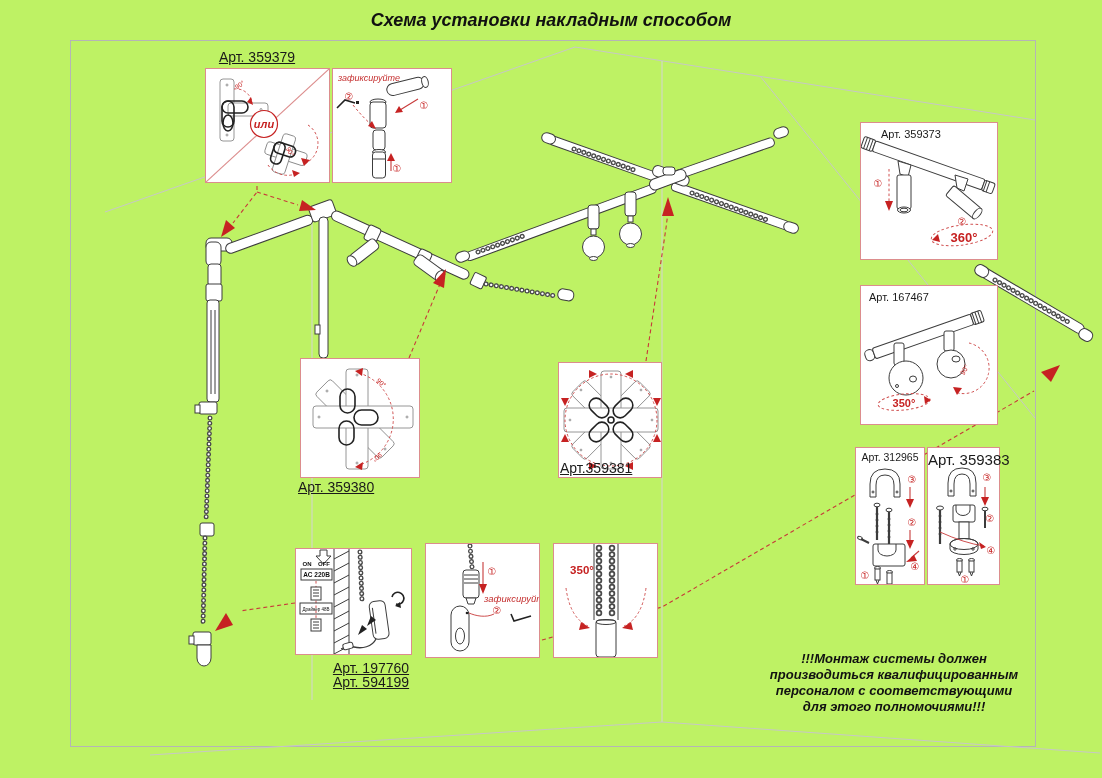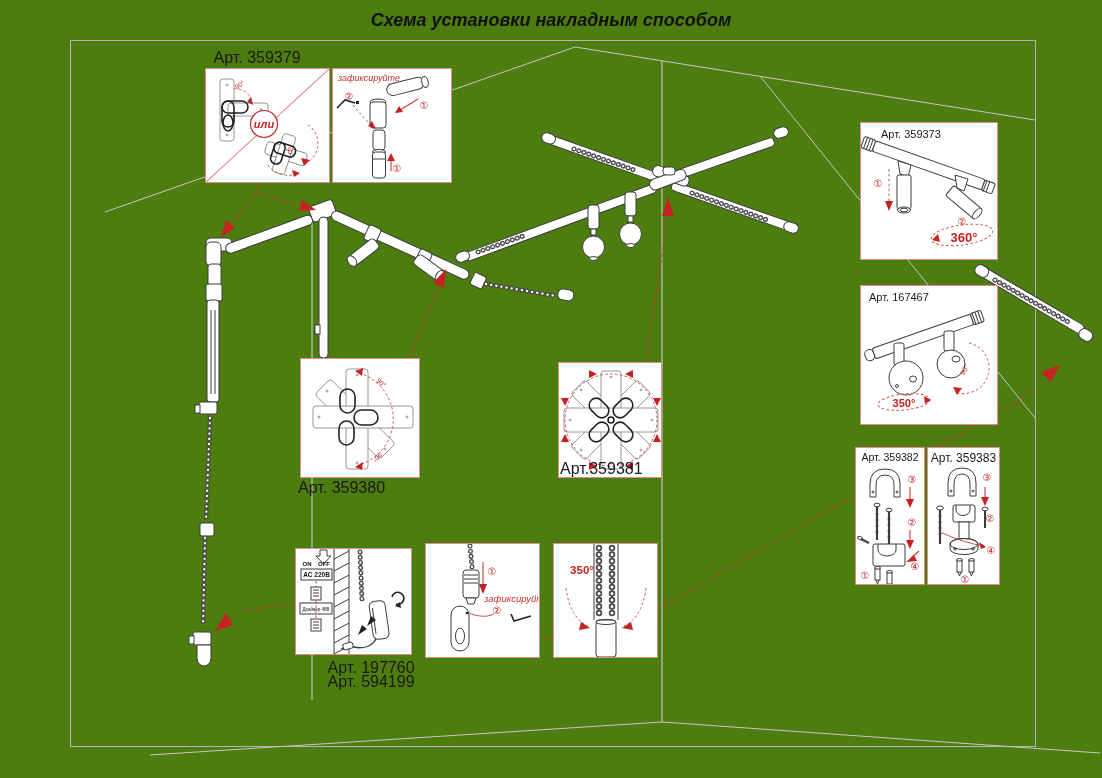--- a/index.html
+++ b/index.html
@@ -1,25 +1,25 @@
 <!DOCTYPE html>
 <html><head>
 <meta charset="utf-8">
 <style>
   html,body{margin:0;padding:0;background:#fff;}
-  .stage{position:relative;width:1102px;height:778px;background:#4d7c0f;overflow:hidden;
+  .stage{position:relative;width:1102px;height:778px;background:#bef264;overflow:hidden;
          font-family:"Liberation Sans",sans-serif;color:#1a1a1a;}
   .title{position:absolute;left:0;top:10px;width:1102px;text-align:center;
          font-size:18px;font-weight:bold;font-style:italic;color:#111;z-index:4;}
   .frame{position:absolute;left:70px;top:40px;width:964px;height:705px;
          border:1px solid #b5b5b5;z-index:0;}
   .scene{position:absolute;left:0;top:0;z-index:1;}
   .co{position:absolute;border:1px solid #dc8d8d;background:#fff;box-sizing:border-box;z-index:3;}
   .co svg{position:absolute;left:0;top:0;}
-  .artlbl{position:absolute;font-size:16px;color:#1a1a1a;z-index:4;white-space:nowrap;}
+  .artlbl{position:absolute;font-size:14px;color:#1a1a1a;z-index:4;white-space:nowrap;text-decoration:underline;}
   .inlbl{position:absolute;font-size:11px;color:#1a1a1a;z-index:5;white-space:nowrap;}
   .redlbl{position:absolute;font-size:9px;font-style:italic;color:#c53030;z-index:5;white-space:nowrap;}
   .warn{position:absolute;left:753px;top:651px;width:282px;text-align:center;z-index:4;
         font-size:13px;font-weight:bold;font-style:italic;line-height:16px;color:#111;}
   
   .room{stroke:#c7c7c7;stroke-width:1;fill:none;}
   .room2{stroke:#d4d4d4;stroke-width:1;fill:none;}
   .ink{stroke:#3c3c3c;stroke-width:1;fill:#fff;}
   .inkl{stroke:#3c3c3c;stroke-width:1;fill:none;}
   .dark{stroke:#222;stroke-width:1.6;fill:none;}
@@ -299,21 +299,21 @@
           <ellipse class="ink" cx="33.5" cy="124" rx="3" ry="1.5"></ellipse>
           <rect class="ink" x="31" y="125" width="5" height="11"></rect>
           <path class="inkl" d="M32,136 L33.5,140 L35,136"></path>
         </g>
       </g>
       <text class="num" x="56" y="35">③</text>
       <text class="num" x="56" y="78">②</text>
       <text class="num" x="59" y="122">④</text>
       <text class="num" x="9" y="131">①</text>
     </svg>
-    <div class="inlbl" style="left:0;top:3px;width:100%;text-align:center;font-size:10.5px;">Арт. 359382</div>
+    <div class="inlbl" style="left:0;top:3px;width:100%;text-align:center;font-size:10.5px;">Арт. 312965</div>
   </div>
 
   <div class="co" style="left:927px;top:447px;width:73px;height:138px;">
     <svg width="71" height="136" viewBox="0 0 71 136">
       <g>
         <path class="ink" d="M20,48 V35 Q20,20 34,20 Q48,20 48,35 V48 H42 V36 Q42,26 34,26 Q26,26 26,36 V48 Z"></path>
         <circle class="inkl" cx="23" cy="43" r="1"></circle>
           <circle class="inkl" cx="45" cy="43" r="1"></circle>
         <line class="redl" x1="57" y1="39" x2="57" y2="51"></line>
         <polygon class="ra" points="57,58 53,49 61,49"></polygon>
@@ -338,21 +338,21 @@
           <ellipse class="ink" cx="43.5" cy="112" rx="3" ry="1.5"></ellipse>
           <rect class="ink" x="41" y="113" width="5" height="11"></rect>
           <path class="inkl" d="M42,124 L43.5,128 L45,124"></path>
         </g>
       </g>
       <text class="num" x="59" y="33">③</text>
       <text class="num" x="62" y="74">②</text>
       <text class="num" x="63" y="106">④</text>
       <text class="num" x="37" y="135">①</text>
     </svg>
-    <div class="inlbl" style="left:0;top:3px;width:100%;text-align:center;font-size:12px;">Арт. 359383</div>
+    <div class="inlbl" style="left:0;top:3px;width:100%;text-align:center;font-size:15px;">Арт. 359383</div>
   </div>
 
   <div class="co" style="left:300px;top:358px;width:120px;height:120px;">
     <svg width="118" height="118" viewBox="0 0 118 118">
       <g>
         <rect class="plate" x="43" y="14" width="22" height="92" rx="3" transform="rotate(-45 54 60)"></rect>
         <rect class="plate" x="45" y="10" width="22" height="100" rx="3"></rect>
         <rect class="plate" x="12" y="47" width="100" height="22" rx="3"></rect>
         <circle class="plate" cx="56" cy="16" r="1"></circle>
           <circle class="plate" cx="56" cy="104" r="1"></circle>
@@ -478,14 +478,20 @@
         <ellipse class="inkl" cx="52" cy="78" rx="10" ry="2.5"></ellipse>
         <path class="rdash" d="M12,44 Q16,74 34,82"></path>
         <polygon class="ra" points="36,84 27,78 25,86"></polygon>
         <path class="rdash" d="M92,44 Q88,74 70,82"></path>
         <polygon class="ra" points="68,84 77,78 79,86"></polygon>
       </g>
       <text class="deg" x="28" y="30" style="font-size:11.5px;">350°</text>
     </svg>
   </div>
 
+  <div class="warn">
+    <div>!!!Монтаж системы должен</div>
+    <div>производиться квалифицированным</div>
+    <div>персоналом с соответствующими</div>
+    <div>для этого полномочиями!!!</div>
+  </div>
 
 </div>
 
 </body></html>

